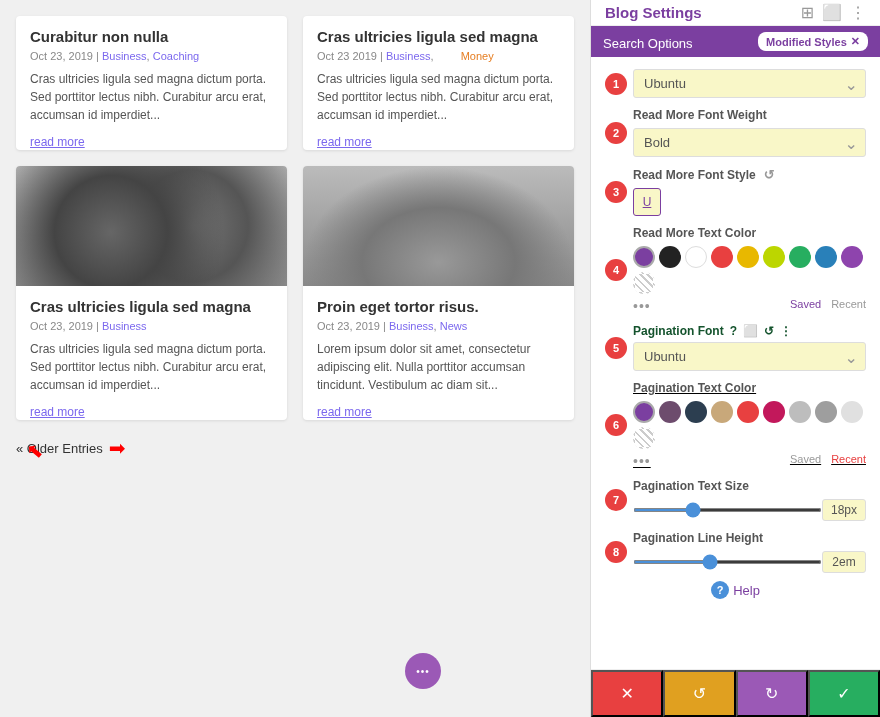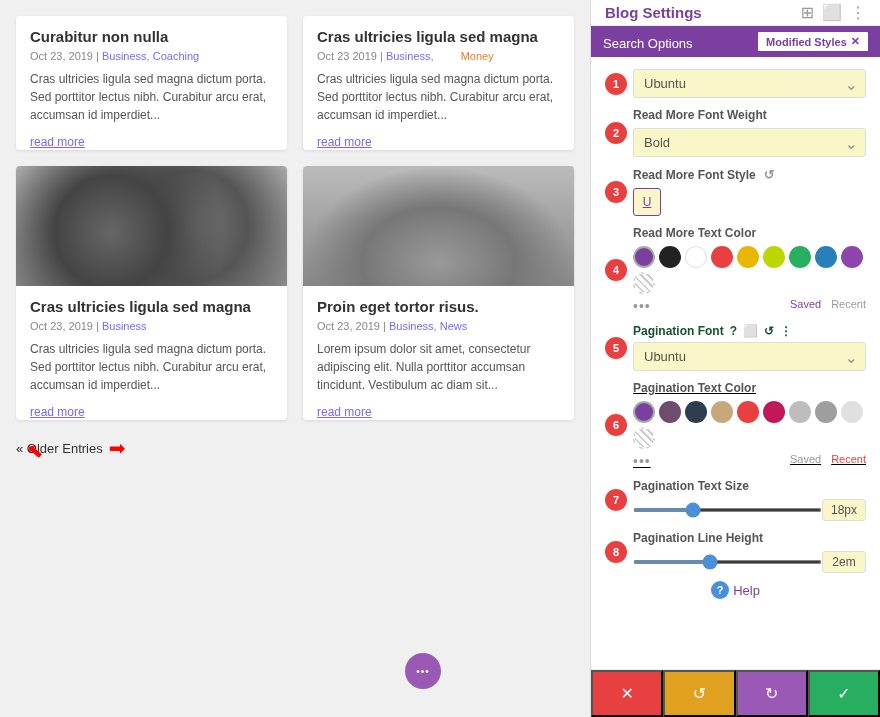--- a/index.html
+++ b/index.html
@@ -127,21 +127,21 @@
     .settings-search-label {
       color: #fff;
       font-size: 13px;
     }
 
     .modified-styles-badge {
       background: #fff;
       color: #7b3fa0;
       font-size: 11px;
       padding: 3px 8px;
-      border-radius: 1px;
+      border-radius: 8px;
       display: flex;
       align-items: center;
       gap: 4px;
       font-weight: 600;
     }
 
     .settings-body {
       flex: 1;
       overflow-y: auto;
       padding: 12px 14px;

